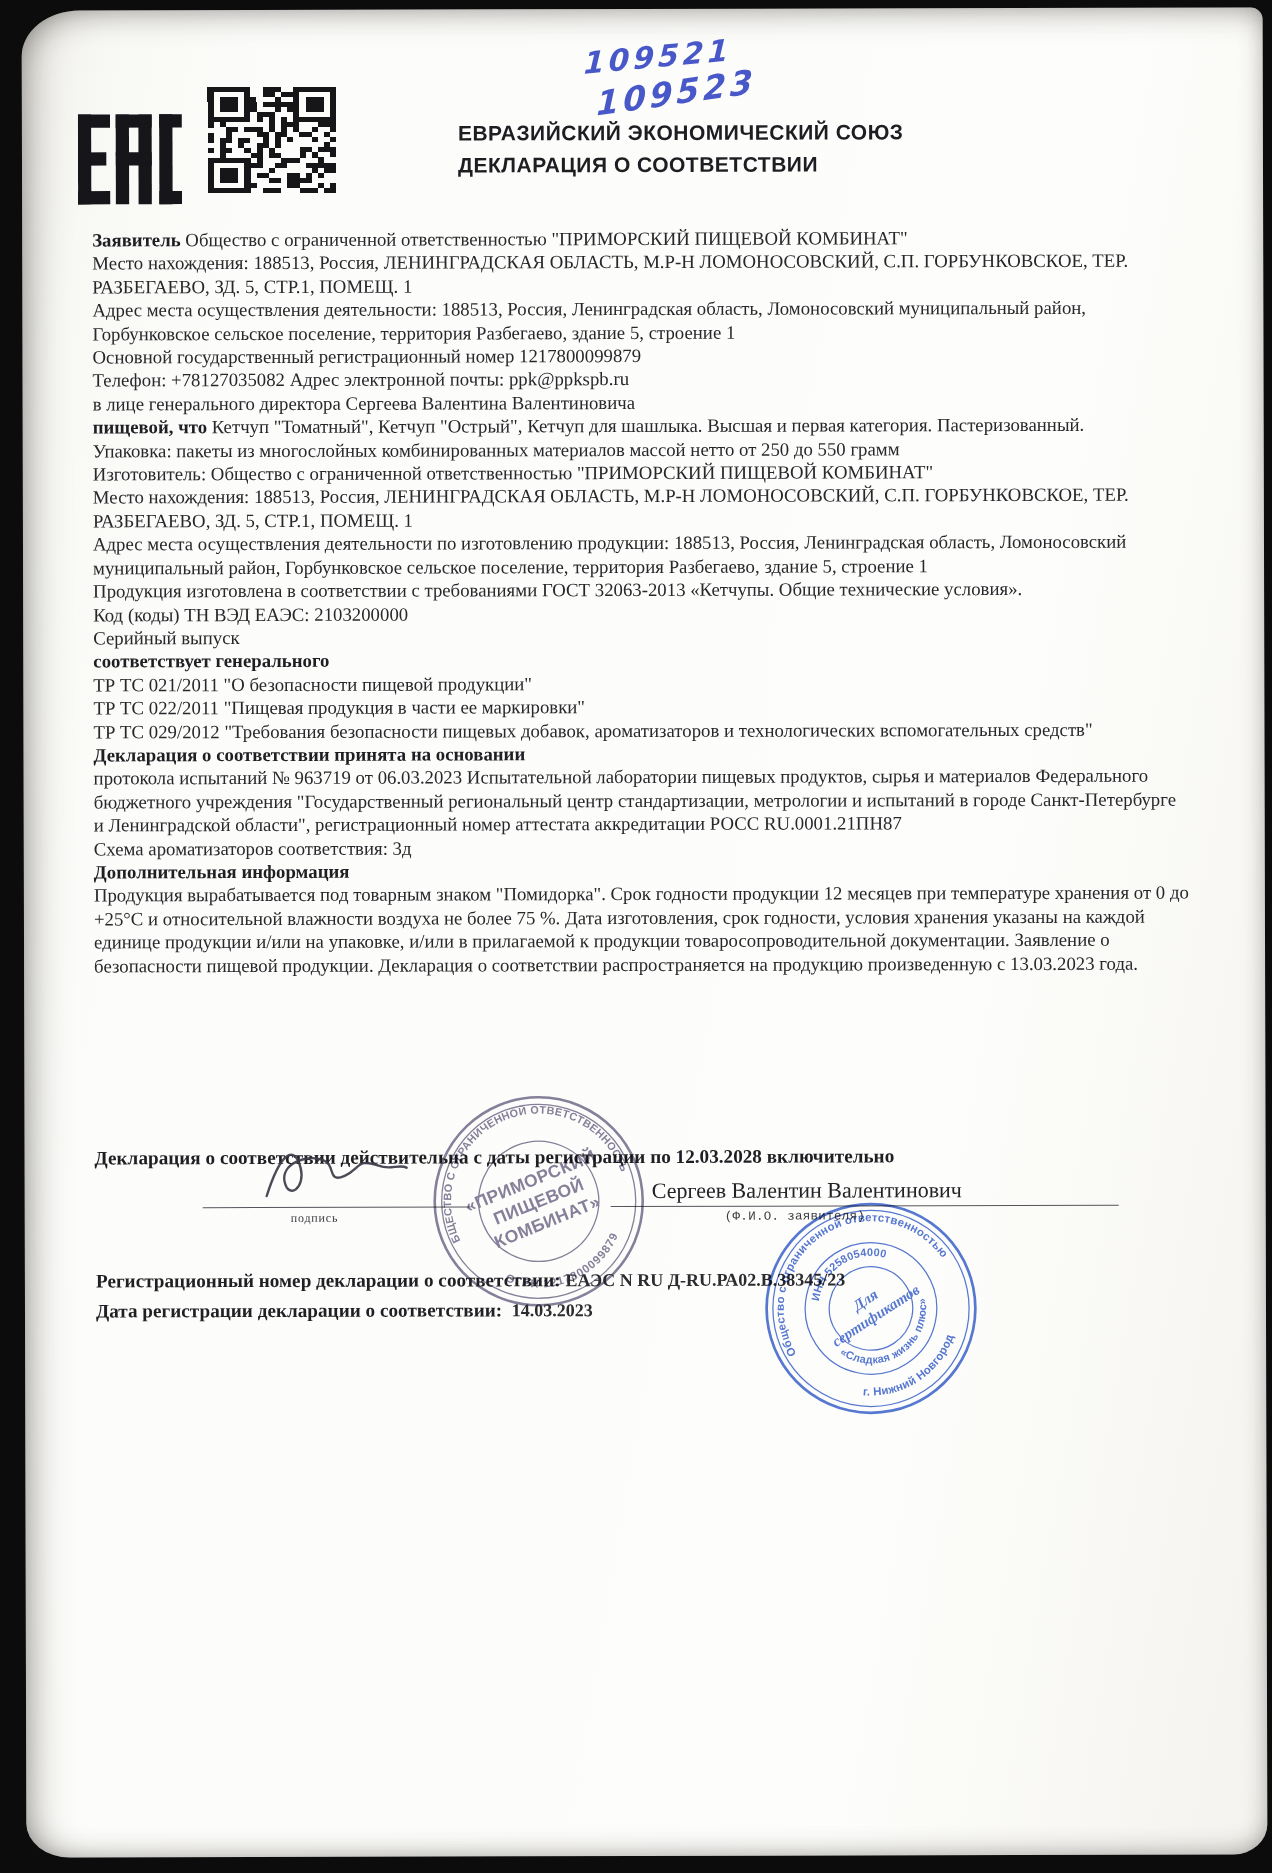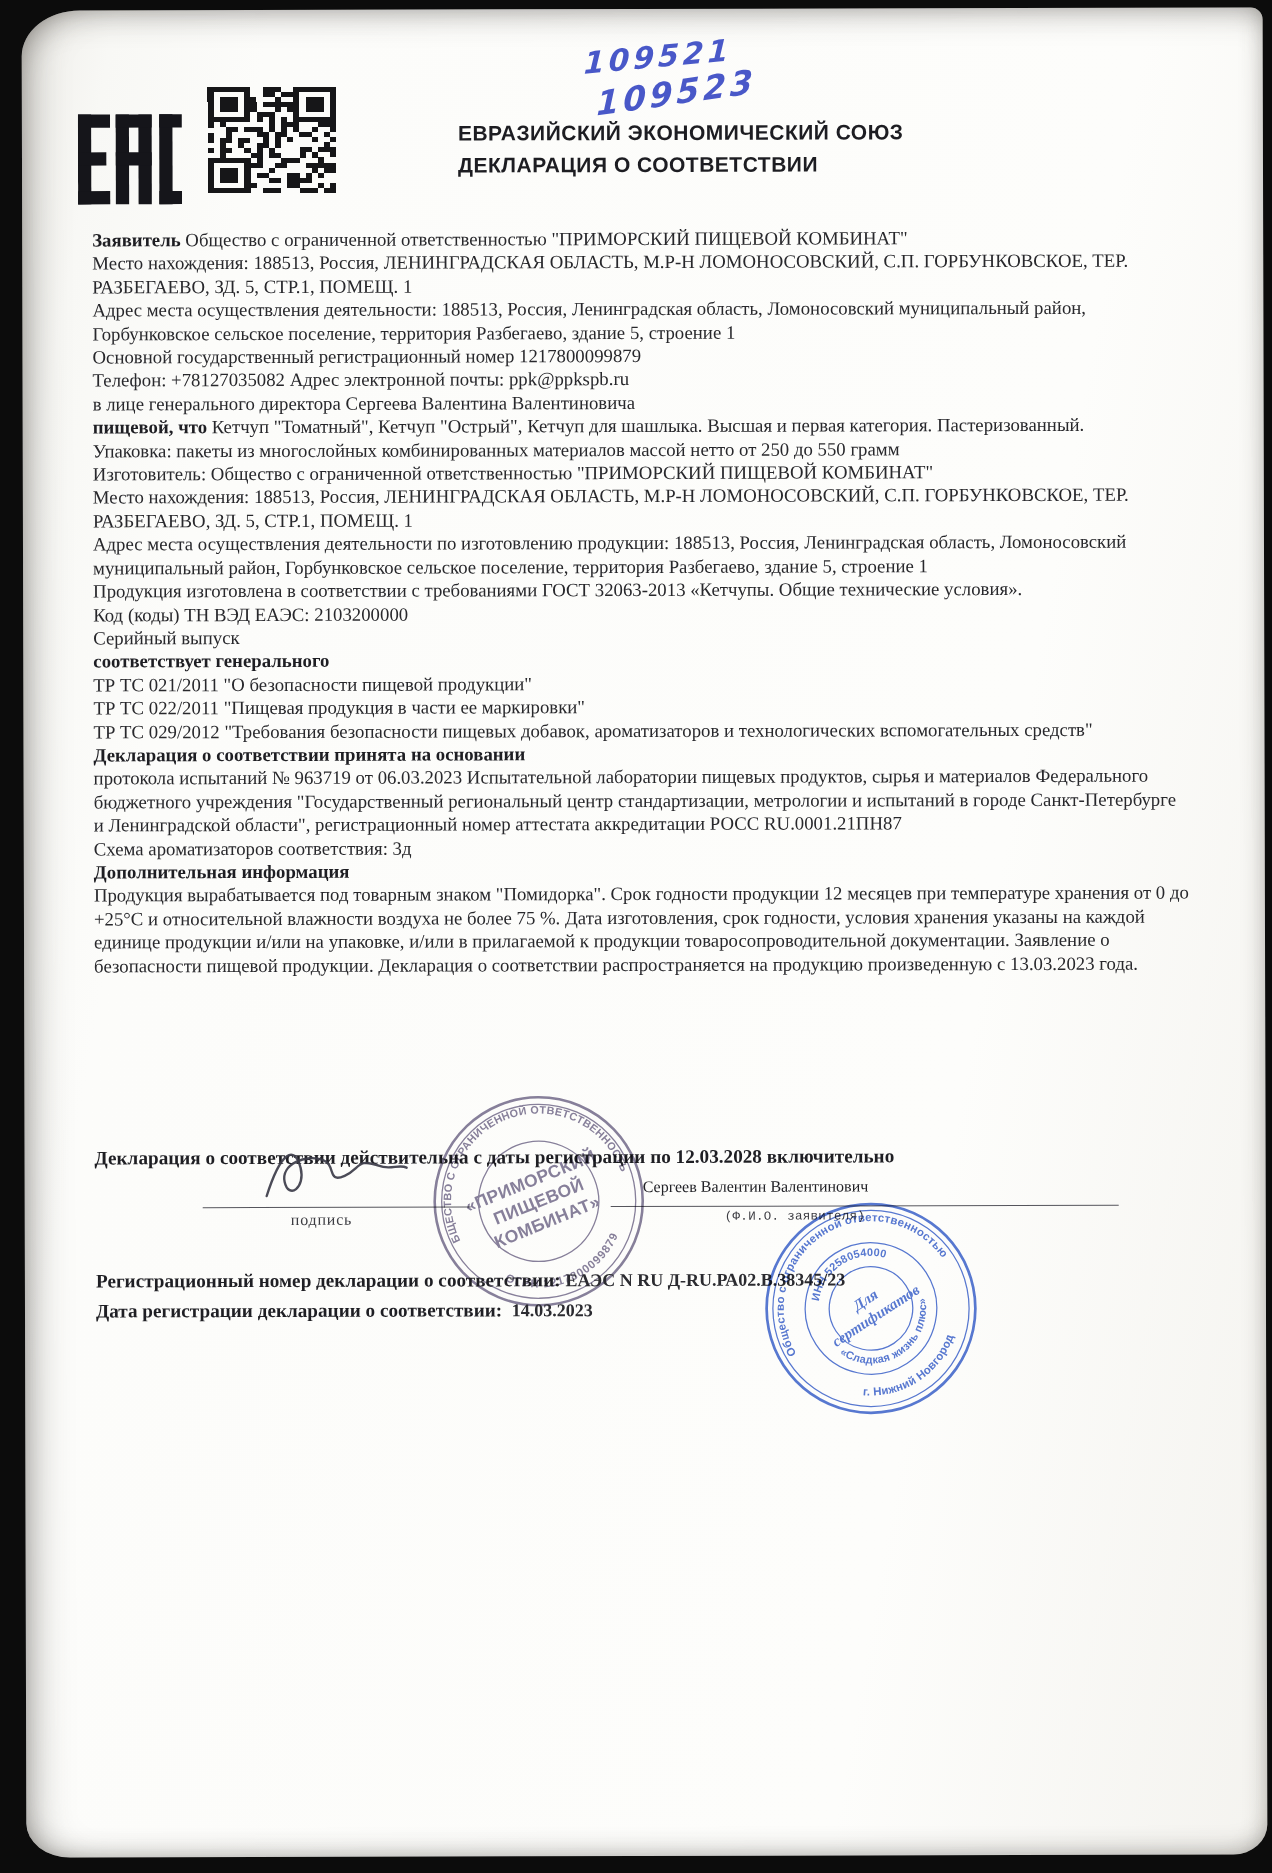--- a/index.html
+++ b/index.html
@@ -43,24 +43,24 @@
   .content p{margin:0;}
   .content b{color:#1e1e23;}
   .validity{position:absolute;left:70px;top:1118px;width:1095px;
     font-weight:bold;font-size:19.2px;color:#1e1e23;}
   
   .sig-svg{position:absolute;left:236px;top:1128px;width:150px;height:80px;}
   .sig-svg path{fill:none;stroke:#3c3c49;stroke-width:2.4;stroke-linecap:round;opacity:.92;}
   .rule{position:absolute;border-bottom:1.6px solid #55555c;height:0;}
   .sig-line{left:178px;top:1197px;width:268px;}
   .fio-line{left:586px;top:1197px;width:508px;}
-  .caption{position:absolute;font-size:16px;color:#3c3c42;letter-spacing:.8px;}
+  .caption{position:absolute;font-size:12px;color:#3c3c42;letter-spacing:.8px;}
   .sig-caption{left:266px;top:1201px;}
   .fio-caption{left:700px;top:1201px;font-size:12.5px;letter-spacing:.3px;font-family:Liberation Mono, monospace;}
-  .fio-name{position:absolute;left:618px;top:1169px;font-size:16px;color:#222227;}
+  .fio-name{position:absolute;left:618px;top:1169px;font-size:22px;color:#222227;padding-left:9px;}
   
   .reg{position:absolute;left:71px;top:1256px;font-size:19.2px;line-height:30px;color:#1f1f24;}
   .reg p{margin:0;}
   .reg .val{font-weight:bold;font-size:18px;color:#2b2b30;}
   
   .stamp{position:absolute;mix-blend-mode:multiply;}
   .stamp circle{fill:none;stroke:currentColor;}
   .stamp text{fill:currentColor;}
   .stamp1{left:400px;top:1078px;width:228px;height:228px;color:#6e6587;opacity:.82;}
   .stamp2{left:726px;top:1180px;width:240px;height:240px;color:#2e57c9;opacity:.8;}

